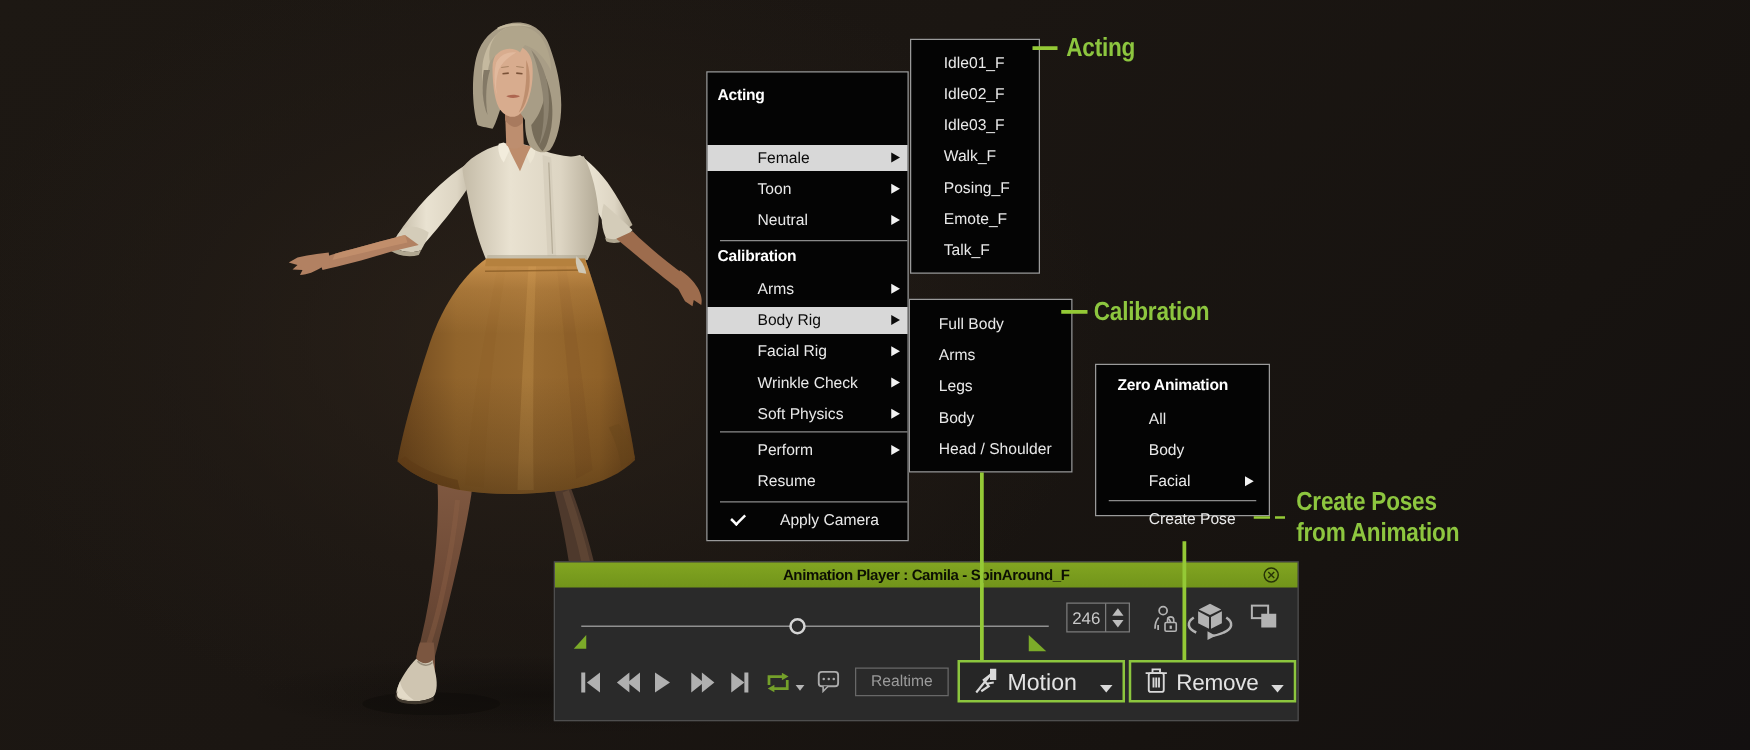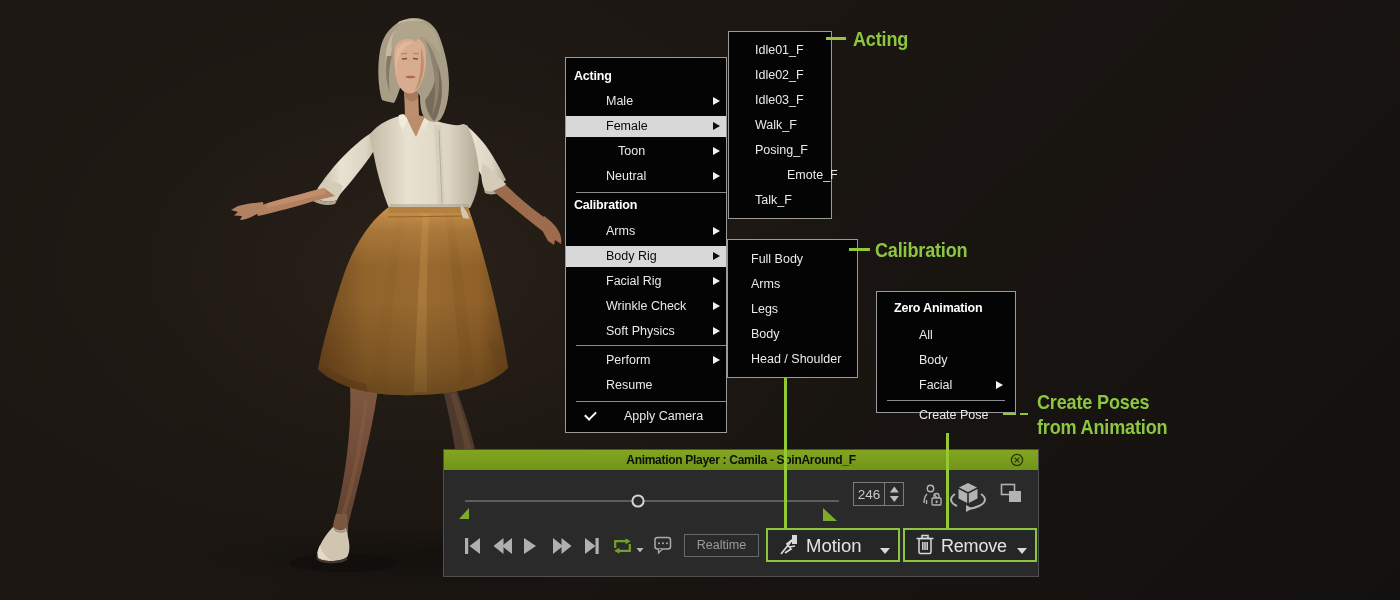--- a/index.html
+++ b/index.html
@@ -139,29 +139,25 @@
 
     <path d="M 392,50 C 390,41 393,29 402,24 C 412,18 426,21 433,30 C 438,37 441,47 441,57 C 436,46 429,39 420,36 C 418,38 417,40 416,42 C 412,38 404,38 399,42 C 396,45 393,47 392,50 Z" fill="#b0a58b"></path>
 
     <path d="M 425,40 C 433,48 438,61 439,76 C 440,92 437,107 431,117 C 435,105 436,89 434,74 C 432,61 429,49 425,40 Z" fill="#8d8370"></path>
 
     <path d="M 392,56 C 389,66 388,78 390,92 C 386,83 385,68 387,56 Z" fill="#837966"></path>
   </svg>
 
   <div class="menu" id="mainmenu" style="left:565px;top:57px;width:162px;height:376px;">
     <div class="mhead" style="top:6px;">Acting</div>
-    <div class="mi" style="top:31px;">
-        <span class="t">Male</span>
-        <span class="arr"></span>
-      </div>
     <div class="mi hl" style="top:56px;">
         <span class="t">Female</span>
         <span class="arr"></span>
       </div>
-    <div class="mi" style="top:81px;margin-left:12px;">
+    <div class="mi" style="top:81px;">
         <span class="t">Toon</span>
         <span class="arr"></span>
       </div>
     <div class="mi" style="top:106px;">
         <span class="t">Neutral</span>
         <span class="arr"></span>
       </div>
     <div class="sep" style="top:134px;"></div>
     <div class="mhead" style="top:135px;">Calibration</div>
     <div class="mi" style="top:161px;">
@@ -208,21 +204,21 @@
       </div>
     <div class="mi" style="top:56px;">
         <span class="t" style="left:26px;">Idle03_F</span>
       </div>
     <div class="mi" style="top:81px;">
         <span class="t" style="left:26px;">Walk_F</span>
       </div>
     <div class="mi" style="top:106px;">
         <span class="t" style="left:26px;">Posing_F</span>
       </div>
-    <div class="mi" style="top:131px;margin-left:32px;">
+    <div class="mi" style="top:131px;">
         <span class="t" style="left:26px;">Emote_F</span>
       </div>
     <div class="mi" style="top:156px;">
         <span class="t" style="left:26px;">Talk_F</span>
       </div>
   </div>
 
   <div class="menu" style="left:727px;top:239px;width:131px;height:139px;">
     <div class="mi" style="top:7px;">
         <span class="t" style="left:23px;">Full Body</span>

